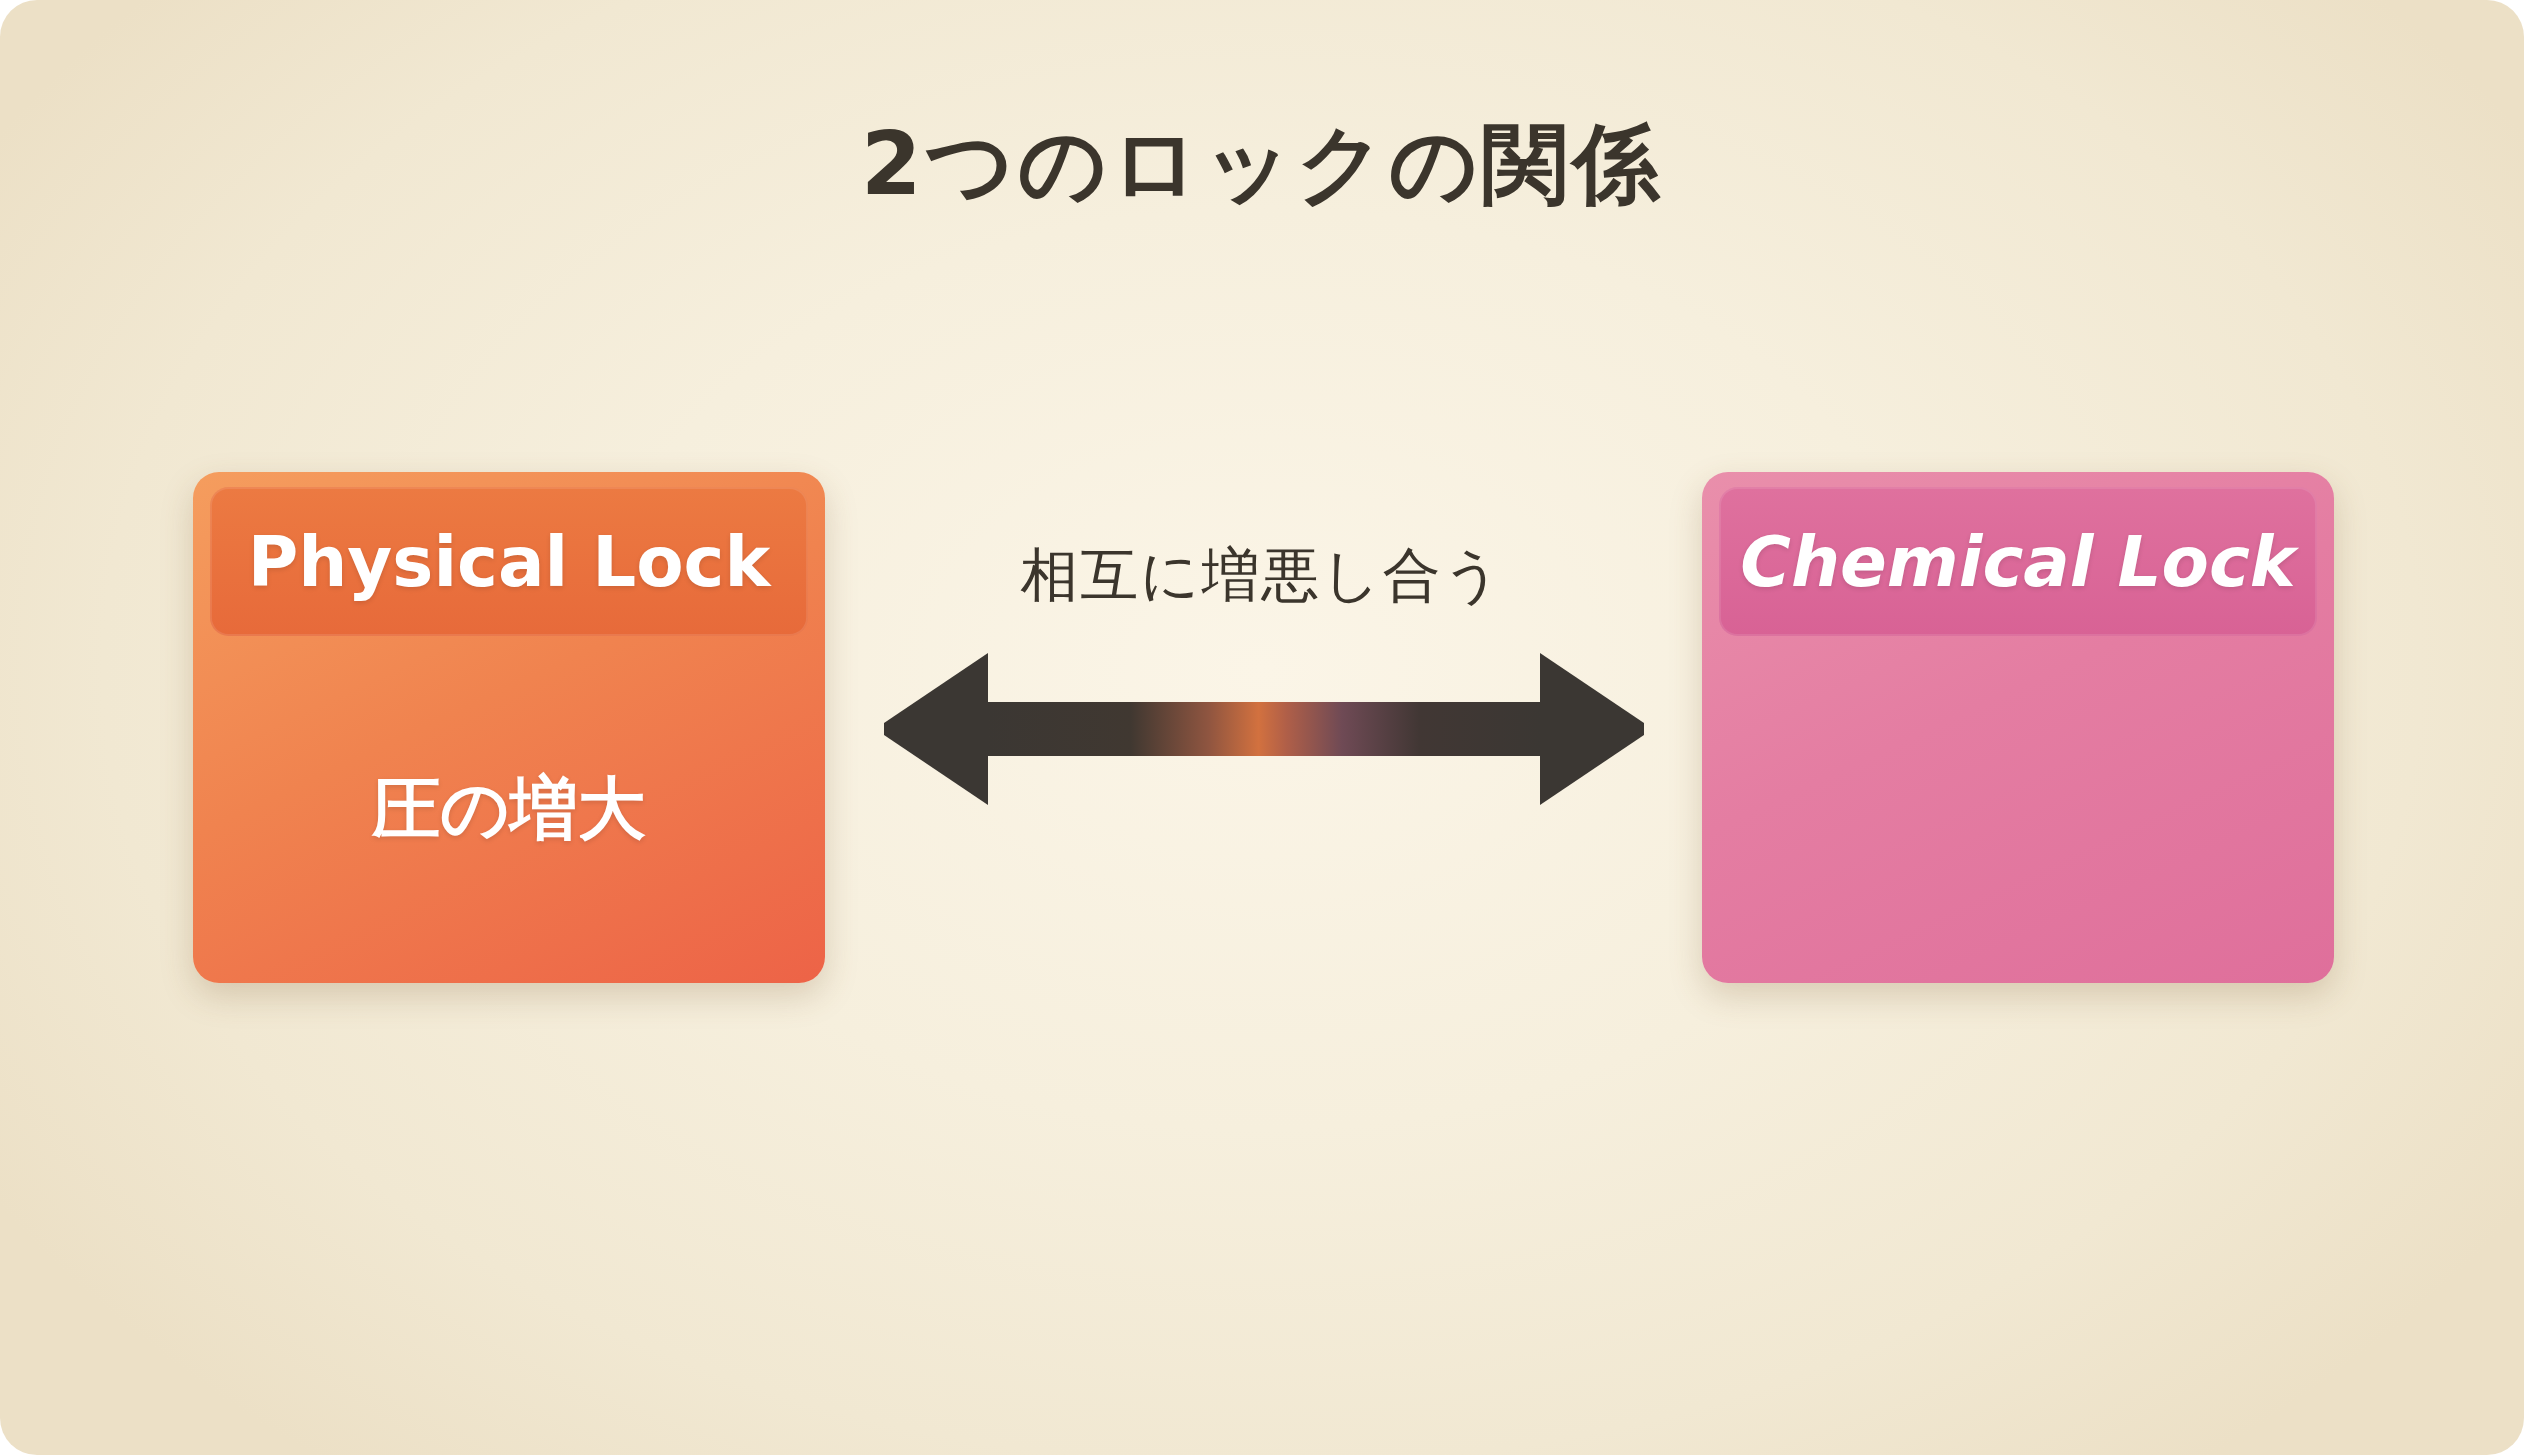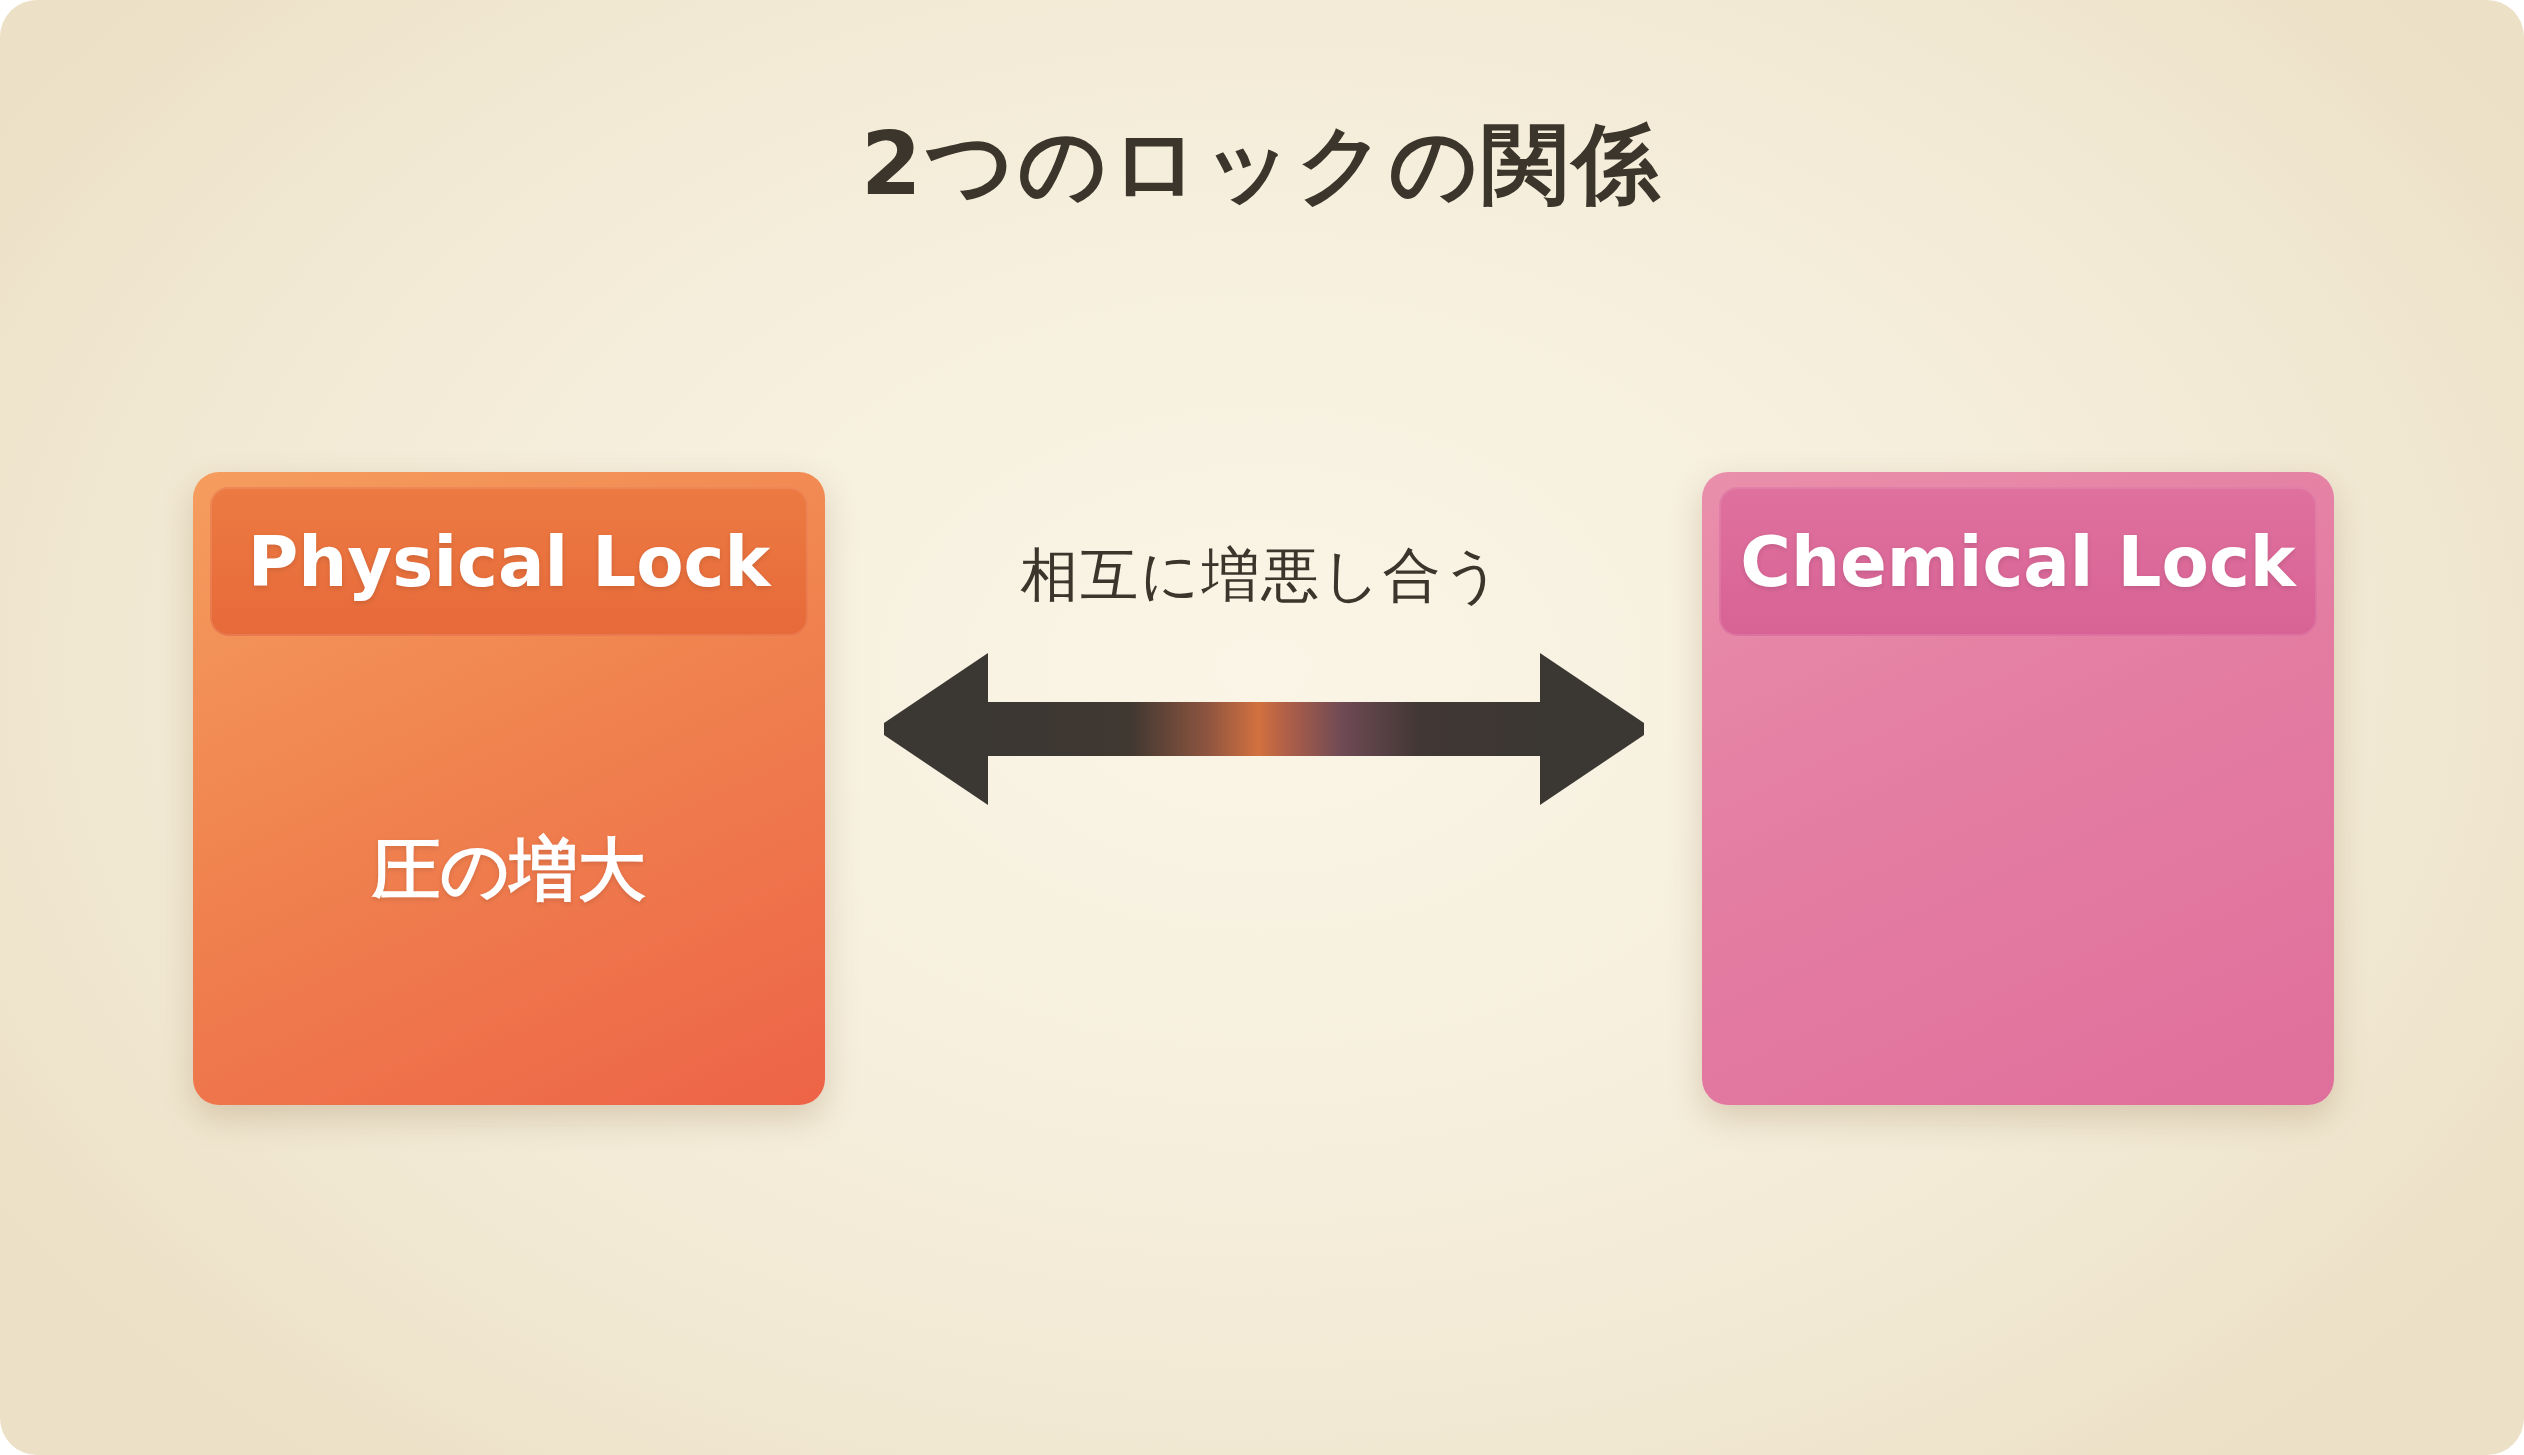--- a/index.html
+++ b/index.html
@@ -25,31 +25,32 @@
     text-align: center;
     font-size: 87px;
     font-weight: 800;
     color: #3b352c;
     letter-spacing: 3.7px;
   }
   .lock-card {
     position: absolute;
     top: 472px;
     width: 632px;
-    height: 633px;
+    height: 511px;
     border-radius: 26px;
     box-shadow: 0 13px 33px rgba(120, 80, 40, 0.22);
   }
   .lock-card.left {
     left: 193px;
     background: linear-gradient(155deg, #f59d5e 0%, #f0834f 45%, #ed6347 100%);
   }
   .lock-card.right {
     left: 1702px;
     background: linear-gradient(155deg, #e98fab 0%, #e47da2 45%, #df6f9b 100%);
+    font-style: italic;
   }
   .card-header {
     position: absolute;
     left: 16.7px;
     right: 16.7px;
     top: 15px;
     height: 149px;
     border-radius: 18.6px;
     display: flex;
     align-items: center;

